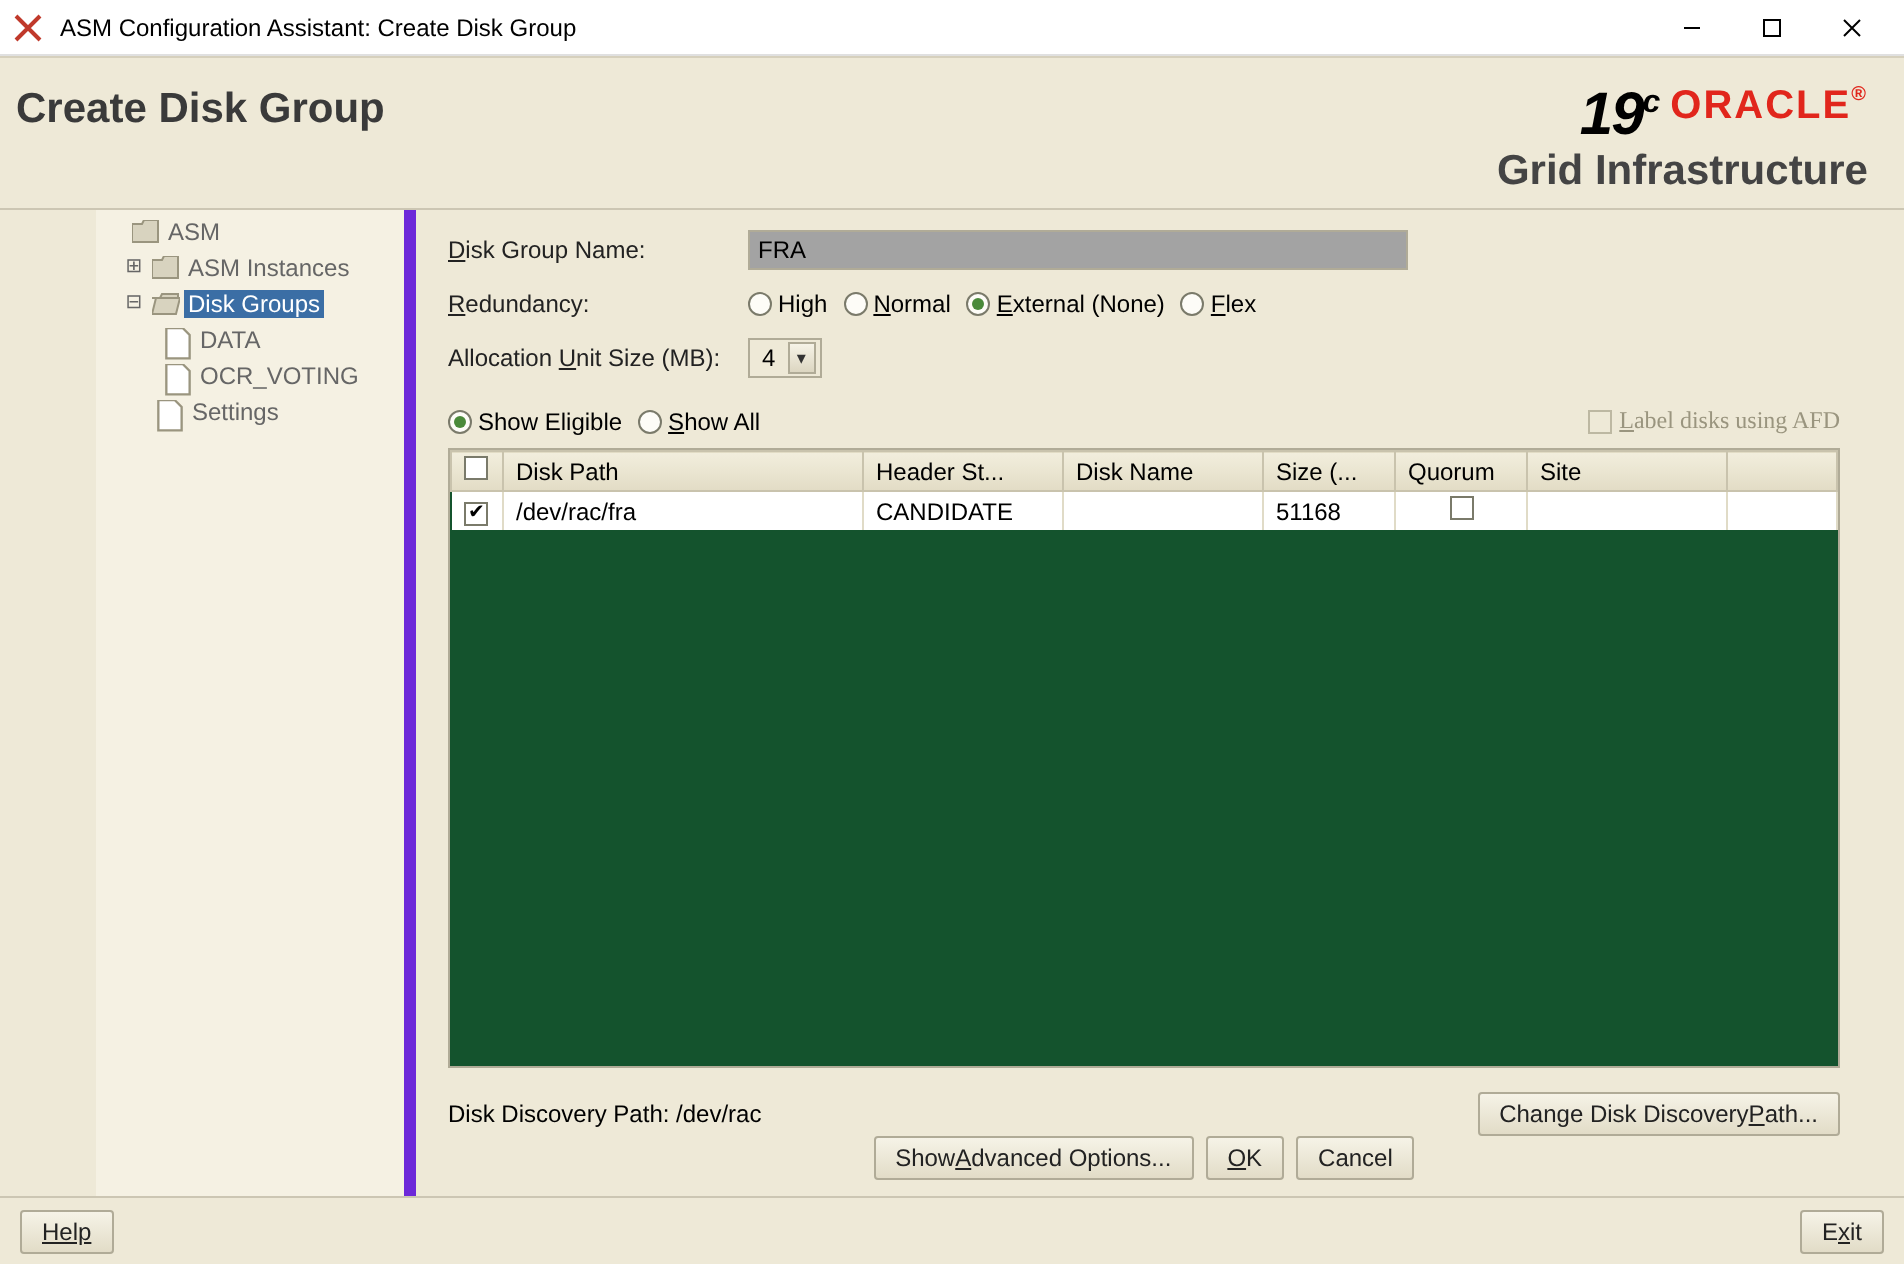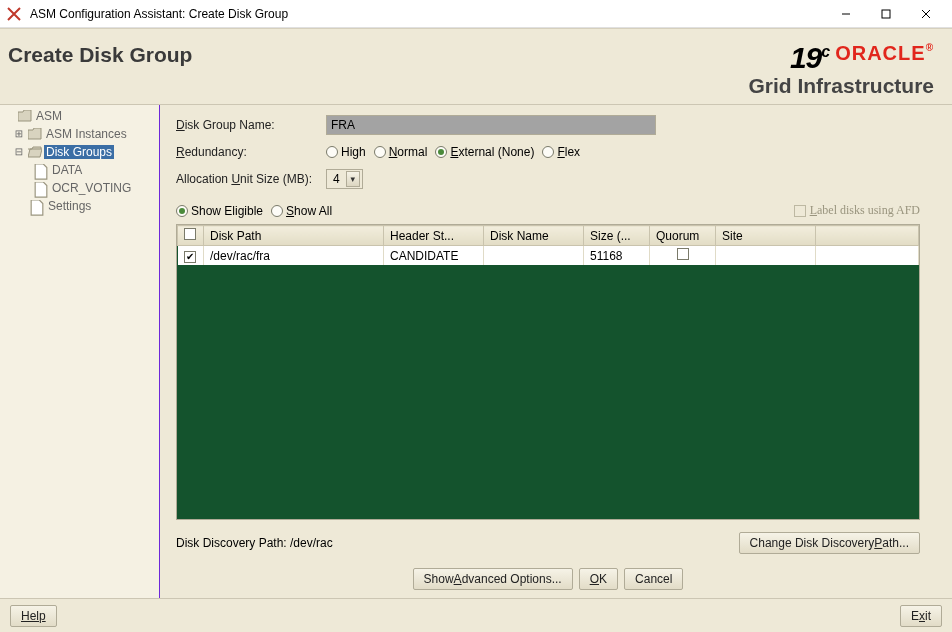--- a/index.html
+++ b/index.html
@@ -66,22 +66,23 @@
 .brand-sub { font-size: 21px; font-weight: bold; color:#444; margin-top:2px;}
 .main-split {
   flex:1;
   display:flex;
   border-top:1px solid #ccc6b3;
   min-height:0;
 }
 .sidebar {
   width: 160px;
   background: #f5f1e3;
-  border-right: 1px solid #6d28d9;
+  border-right: 6px solid #6d28d9;
   padding: 2px 0;
+  margin-left: 48px;
 }
 .tree { list-style:none; }
 .tree li { white-space: nowrap; }
 .tree-row {
   display:flex; align-items:center;
   height: 18px;
   padding-left: 2px;
   gap: 2px;
 }
 .tree-row .spacer { display:inline-block; width:14px; height:14px; text-align:center; color:#666; font-size:10px; line-height:14px;}
@@ -204,21 +205,20 @@
   border: 1px solid #b0ab97;
   border-radius: 2px;
   font: inherit;
   color:#222;
   display:inline-flex; align-items:center;
 }
 .bottom-buttons {
   display:flex;
   gap:6px;
   justify-content:center;
-  margin-top:14px;
 }
 .footer {
   height: 34px;
   border-top:1px solid #ccc6b3;
   display:flex;
   align-items:center;
   justify-content:space-between;
   padding: 0 10px;
   background:#eee9d7;
 }

